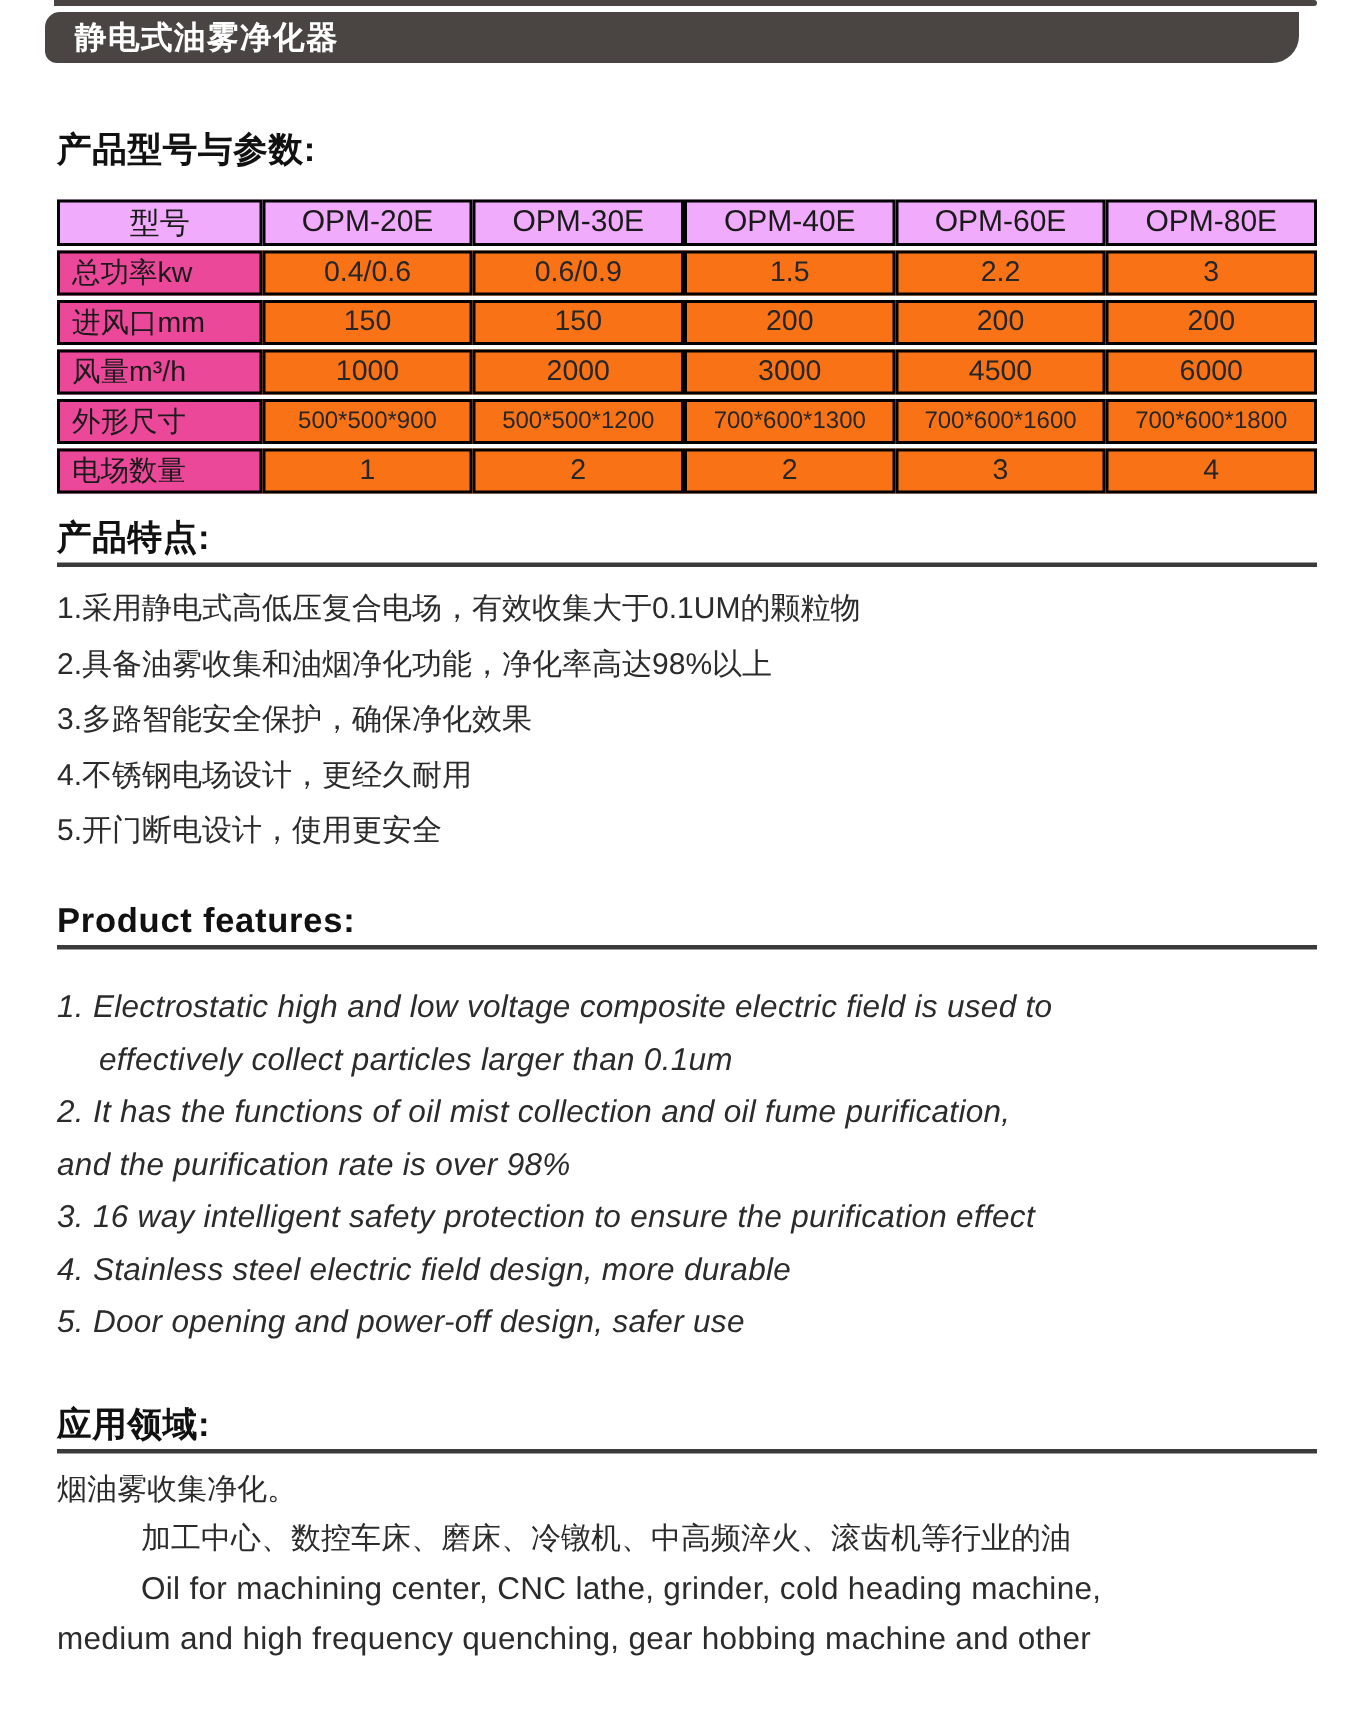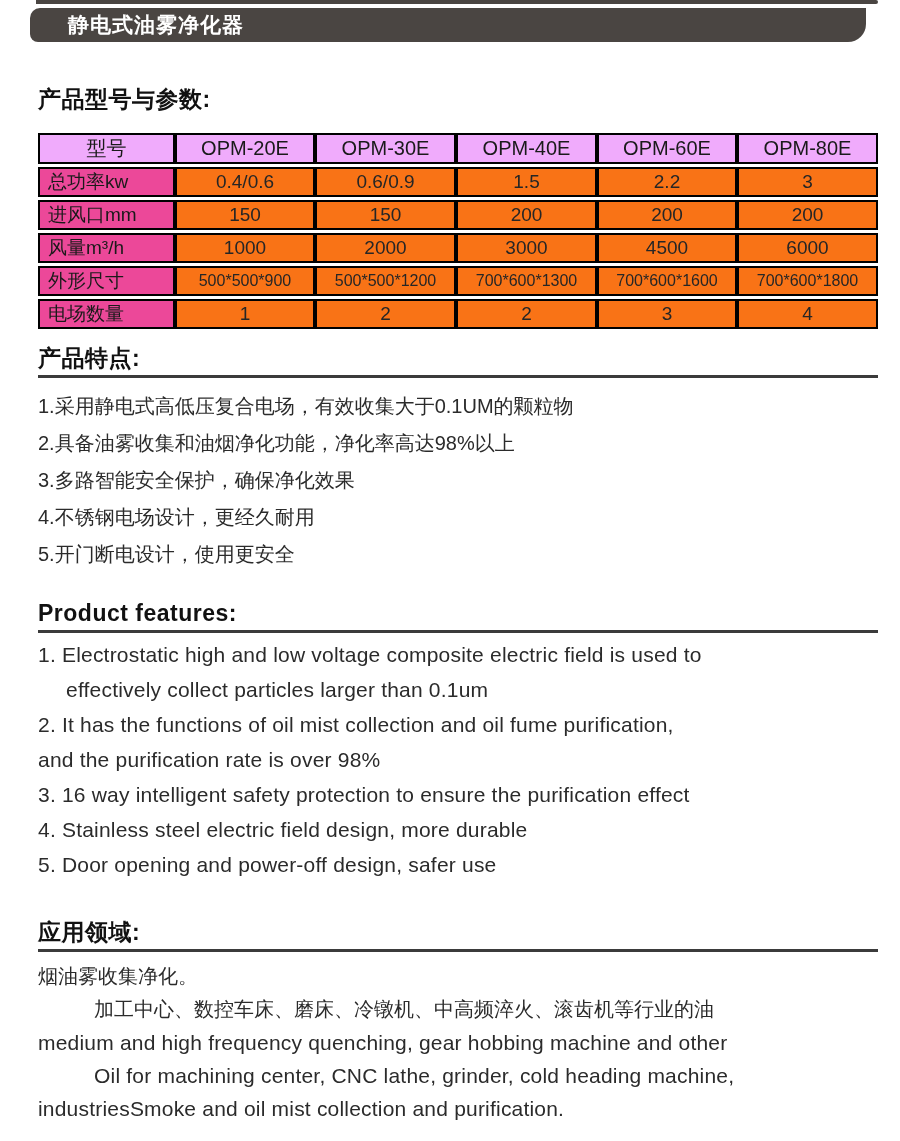--- a/index.html
+++ b/index.html
@@ -18,21 +18,21 @@
     background: #4a4542; border-radius: 0 4px 4px 0;
   }
   .title-bar {
     position: absolute; top: 8px; left: 30px; width: 836px; height: 34px;
     background: #4a4542;
     border-radius: 10px 0 18px 8px;
     display: flex; align-items: center;
   }
   .title-bar .title-text {
     color: #ffffff; font-size: 21px; font-weight: bold;
-    padding-left: 38px; letter-spacing: 1px;
+    padding-left: 20px; letter-spacing: 1px;
   }
 
   .content { position: absolute; top: 86px; left: 38px; width: 840px; }
 
   h2.sec-heading {
     font-size: 23px; font-weight: bold; color: #111111;
     line-height: 27px; letter-spacing: 0.5px;
   }
   .rule { width: 100%; height: 3px; background: #3b3b3b; margin-top: 3px; }
 
@@ -56,21 +56,21 @@
     background: #ec4899; text-align: left; padding-left: 8px; color: #1a1a1a;
   }
   table.specs tr.dims td:not(.lbl) { font-size: 16px; }
 
   
   .sec-block { margin-top: 13px; }
   .cn-items { margin-top: 10px; }
   .cn-item { font-size: 20px; line-height: 37px; color: #2b2b2b; }
 
   .sec-block.en { margin-top: 27px; }
-  .en-lines { margin-top: 4px; }
+  .en-lines { margin-top: 21px; font-style: italic; }
   .en-line { font-size: 21px; line-height: 35px; color: #2b2b2b; letter-spacing: 0.2px; }
   .en-line.indent { padding-left: 28px; }
 
   .sec-block.app { margin-top: 37px; }
   .app-lines { margin-top: 8px; }
   .app-line { font-size: 20px; line-height: 33px; color: #2b2b2b; }
   .app-line.en { font-size: 21px; letter-spacing: 0.2px; }
   .app-line.indent { padding-left: 56px; }
 </style>
 </head>
@@ -176,20 +176,19 @@
         <div class="en-line">5. Door opening and power-off design, safer use</div>
       </div>
     </div>
 
     <div class="sec-block app">
       <h2 class="sec-heading">应用领域:</h2>
       <div class="rule"></div>
       <div class="app-lines">
         <div class="app-line">烟油雾收集净化。</div>
         <div class="app-line indent">加工中心、数控车床、磨床、冷镦机、中高频淬火、滚齿机等行业的油</div>
+        <div class="app-line en indent">Oil for machining center, CNC lathe, grinder, cold heading machine,</div>
         <div class="app-line en">medium and high frequency quenching, gear hobbing machine and other</div>
-        <div class="app-line en indent">Oil for machining center, CNC lathe, grinder, cold heading machine,</div>
-        <div class="app-line en">industriesSmoke and oil mist collection and purification.</div>
       </div>
     </div>
 
   </div>
 </div>
 
 </body></html>

